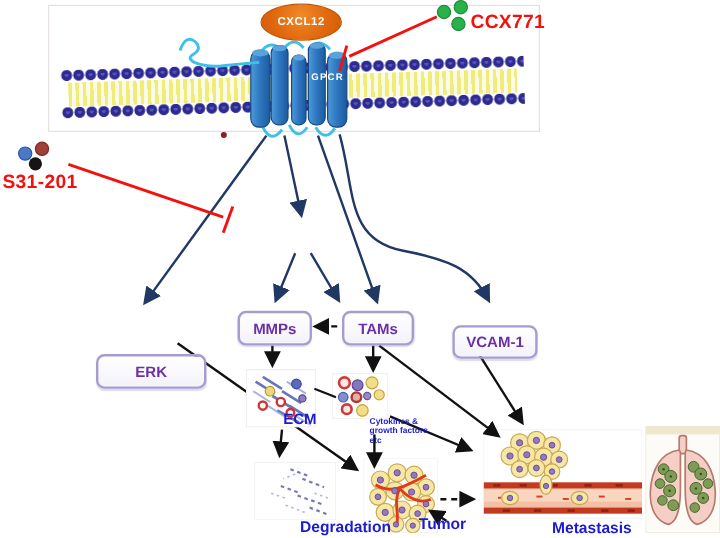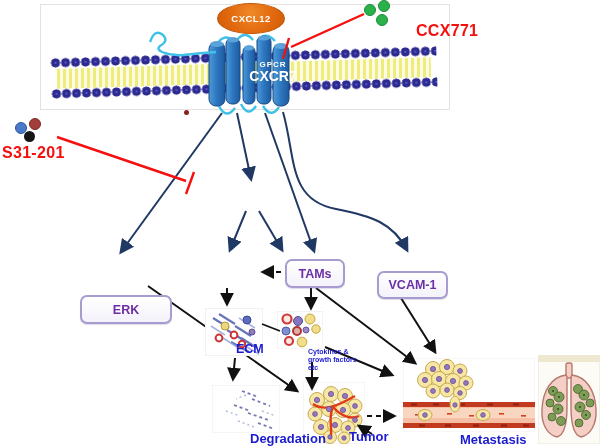--- a/index.html
+++ b/index.html
@@ -31,21 +31,21 @@
   .node{border:2px solid #a79bd0;border-radius:7px;background:linear-gradient(#ffffff,#f4f2fa);
     color:#6b2fa6;font-weight:bold;font-size:12.5px;display:flex;align-items:center;
     justify-content:center;z-index:50;box-shadow:0 1px 1px rgba(120,110,160,.25);}
   #node-erk{left:80px;top:258px;width:88px;height:25px;margin-top:37px;}
   #node-stat3{left:203px;top:186px;width:80px;height:23px;}
   #node-mmps{left:198px;top:259px;width:58px;height:25px;}
   #node-tams{left:285px;top:259px;width:56px;height:25px;}
   #node-vcam1{left:377px;top:271px;width:67px;height:24px;}
   
   .inhib{color:#f51010;font-weight:bold;font-size:16px;z-index:55;letter-spacing:.3px;}
-  #ccx771-label{left:392px;top:22px;margin-left:24px;}
+  #ccx771-label{left:392px;top:10px;}
   #s31-label{left:2px;top:144px;}
   .dot{border-radius:50%;z-index:55;}
   
   .blue-label{color:#1b1bd0;font-weight:bold;z-index:60;padding-left:44px;}
   #ecm-label{left:192px;top:342px;font-size:12.5px;}
   #cyt-label{left:264px;top:348px;font-size:7px;line-height:8px;}
   #deg-label{left:206px;top:431px;font-size:13px;}
   #tumor-label{left:305px;top:429px;font-size:13px;}
   #met-label{left:416px;top:432px;font-size:13px;}
   
@@ -330,21 +330,20 @@
       <g fill="#5fa8de" opacity="0.9">
         <ellipse cx="12" cy="14" rx="7" ry="3"></ellipse>
           <ellipse cx="28" cy="10" rx="6" ry="2.6"></ellipse>
         <ellipse cx="44" cy="18" rx="5" ry="2.4"></ellipse>
           <ellipse cx="59" cy="8" rx="6" ry="2.6"></ellipse>
         <ellipse cx="76" cy="16" rx="7" ry="3"></ellipse>
       </g>
     </svg>
     <div id="receptor-text">
       <span class="gpcr">GPCR</span>
-      <span class="cxcr7">CXCR7</span>
     </div>
   </div>
 
   <div class="abs" id="ligand">
     <span>CXCL12</span>
   </div>
 
   <div class="abs dot" style="left:364px;top:4px;width:10px;height:10px;background:#2ab24a;border:1px solid #1d8c38;"></div>
   <div class="abs dot" style="left:378px;top:0px;width:10px;height:10px;background:#2ab24a;border:1px solid #1d8c38;"></div>
   <div class="abs dot" style="left:376px;top:14px;width:10px;height:10px;background:#2ab24a;border:1px solid #1d8c38;"></div>
@@ -352,20 +351,23 @@
 
   <div class="abs dot" style="left:15px;top:122px;width:10px;height:10px;background:#4b79c8;border:1px solid #2d57a0;"></div>
   <div class="abs dot" style="left:29px;top:118px;width:10px;height:10px;background:#a23f3a;border:1px solid #7c2a26;"></div>
   <div class="abs dot" style="left:24px;top:131px;width:11px;height:11px;background:#151515;"></div>
   <div class="abs inhib" id="s31-label">S31-201</div>
 
   <div class="abs dot" style="left:184px;top:110px;width:5px;height:5px;background:#8b2020;"></div>
 
   <div class="abs node" id="node-erk">
       <span>ERK</span>
+    </div>
+  <div class="abs node" id="node-mmps">
+      <span>MMPs</span>
     </div>
   <div class="abs node" id="node-tams">
       <span>TAMs</span>
     </div>
   <div class="abs node" id="node-vcam1">
       <span>VCAM-1</span>
     </div>
 
   <div class="abs blue-label" id="ecm-label">ECM</div>
   <div class="abs blue-label" id="cyt-label">

